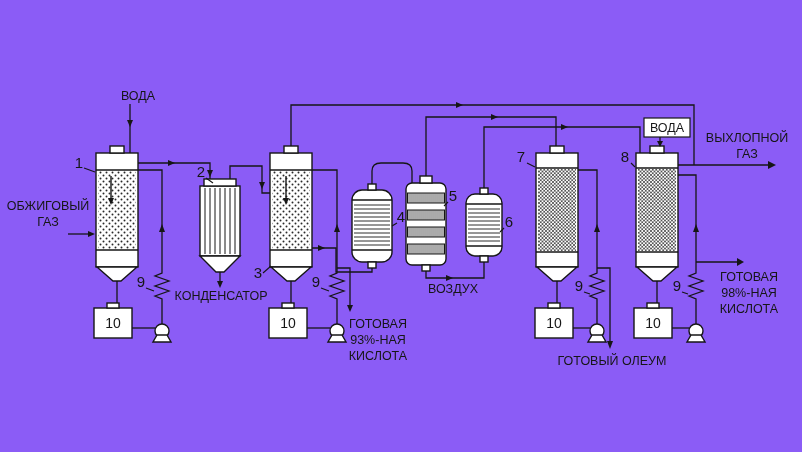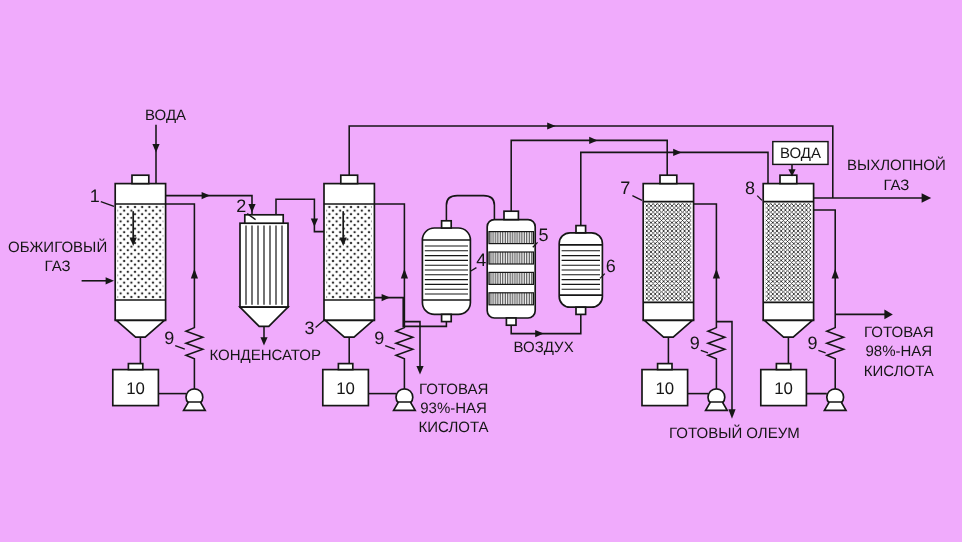--- a/index.html
+++ b/index.html
@@ -1,16 +1,16 @@
 <!DOCTYPE html>
 <html><head>
 <meta charset="utf-8">
 <style>
   html,body{margin:0;padding:0;background:#ffffff;}
-  .stage{width:802px;height:452px;position:relative;background:#f0abfc;overflow:hidden;}
+  .stage{width:802px;height:452px;position:relative;background:#8b5cf6;overflow:hidden;}
   svg{display:block;}
   text{font-family:"Liberation Sans","DejaVu Sans",sans-serif;fill:#161616;}
   .lbl{font-size:12.5px;}
   .num{font-size:15px;}
   .tanknum{font-size:14px;}
 </style>
 </head>
 <body>
 
 <div class="stage">

